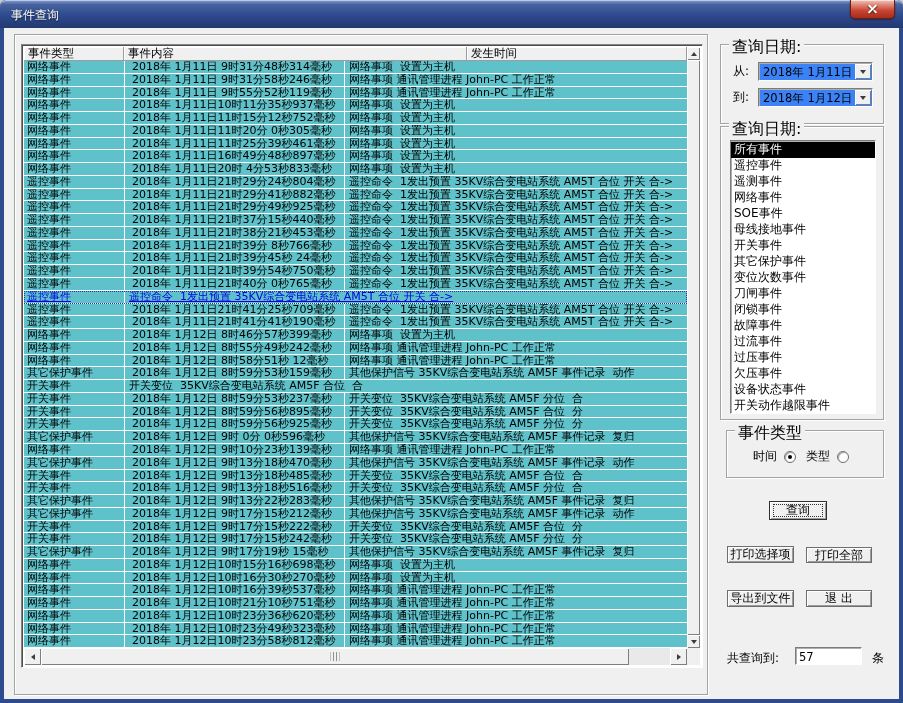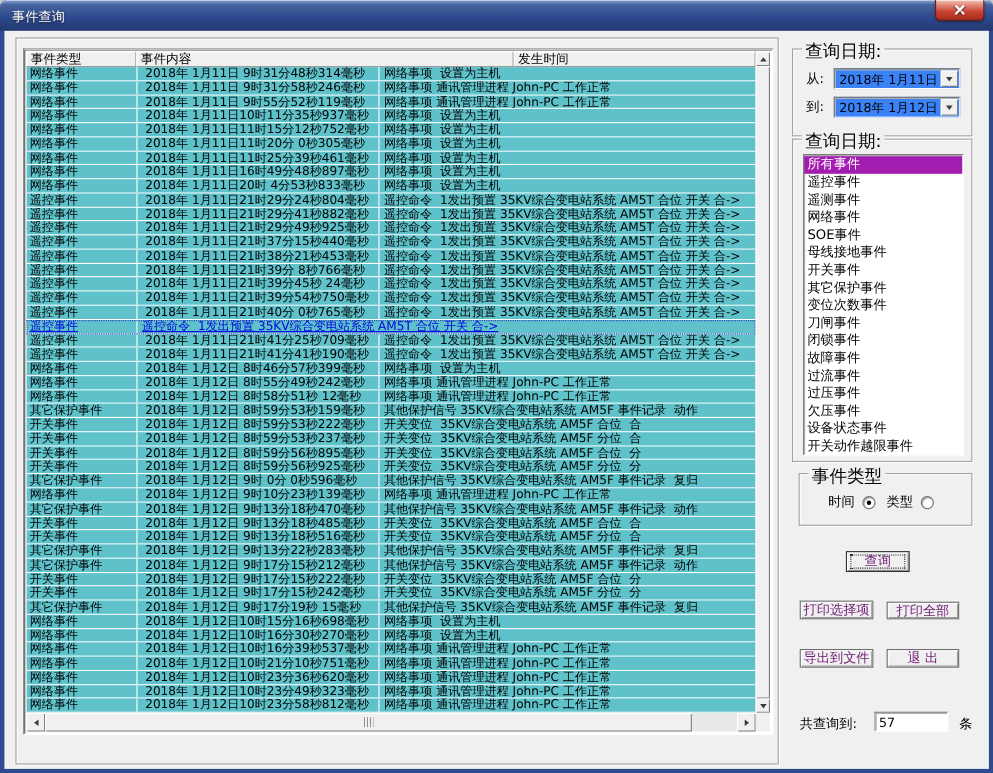--- a/index.html
+++ b/index.html
@@ -87,31 +87,31 @@
   .combo-text { position:absolute; left:4px; top:2px; font-size:11.5px; white-space:pre; }
   .combo-btn { position:absolute; right:1px; top:1px; width:16px; height:15px; background:#f0f0f0;
                box-shadow:inset 1px 1px 0 #fff, inset -1px -1px 0 #7e7e7e;
                display:flex; align-items:center; justify-content:center; cursor:pointer; }
 
   .listbox { position:absolute; left:9px; top:13px; width:146px; height:274px; background:#fff;
              border:1px solid; border-color:#7c7c7c #fff #fff #7c7c7c;
              box-shadow:inset 1px 1px 0 #aeaeae; overflow:hidden; padding-top:1px; }
   .li { height:16px; font-size:12px; line-height:15px; padding-left:3px; white-space:nowrap;
         color:#000; cursor:default; }
-  .li.lsel { background:#a21caf; color:#fff; }
+  .li.lsel { background:#000000; color:#fff; }
 
   .radio-row { position:absolute; left:26px; top:17px; display:flex; align-items:center; gap:10px; }
   .radio-opt { display:flex; align-items:center; gap:7px; }
   .rlabel { font-size:12px; white-space:nowrap; }
   .radio { position:relative; width:12px; height:12px; border-radius:50%; background:#fff;
            border:1px solid #6e6e6e; box-shadow:inset 1px 1px 1px rgba(0,0,0,.35); }
   .radio.checked::after { content:""; position:absolute; left:3px; top:3px; width:4px; height:4px;
            border-radius:50%; background:#000; }
 
-  .btn { position:absolute; background:#f0f0f0; font-size:12px; color:#701a75;
+  .btn { position:absolute; background:#f0f0f0; font-size:12px; color:#000000;
          display:flex; align-items:center; justify-content:center; white-space:pre;
          border:1px solid #6e6e6e;
          box-shadow:inset 1px 1px 0 #fff, inset -1px -1px 0 #9c9c9c; cursor:pointer; }
   .btn-query { left:765px; top:473px; width:58px; height:19px; border-color:#2f2f2f; }
   .btn-query::after { content:""; position:absolute; left:3px; right:3px; top:2px; bottom:2px;
          border:1px dotted #333; }
   .btn-print-sel { left:723px; top:518px; width:67px; height:17px; }
   .btn-print-all { left:802px; top:519px; width:66px; height:16px; }
   .btn-export    { left:723px; top:562px; width:67px; height:17px; }
   .btn-exit      { left:802px; top:562px; width:66px; height:17px; }
@@ -263,21 +263,20 @@
                 <div class="cell c-time">2018年 1月12日 8时58分51秒 12毫秒</div>
                 <div class="cell c-content">网络事项 通讯管理进程 John-PC 工作正常</div>
               </div>
               <div class="trow">
                 <div class="cell c-type">其它保护事件</div>
                 <div class="cell c-time">2018年 1月12日 8时59分53秒159毫秒</div>
                 <div class="cell c-content">其他保护信号 35KV综合变电站系统 AM5F 事件记录  动作</div>
               </div>
               <div class="trow">
                 <div class="cell c-type">开关事件</div>
-                <div class="cell c-time">2018年 1月12日 8时59分53秒222毫秒</div>
                 <div class="cell c-content">开关变位  35KV综合变电站系统 AM5F 合位  合</div>
               </div>
               <div class="trow">
                 <div class="cell c-type">开关事件</div>
                 <div class="cell c-time">2018年 1月12日 8时59分53秒237毫秒</div>
                 <div class="cell c-content">开关变位  35KV综合变电站系统 AM5F 分位  合</div>
               </div>
               <div class="trow">
                 <div class="cell c-type">开关事件</div>
                 <div class="cell c-time">2018年 1月12日 8时59分56秒895毫秒</div>

